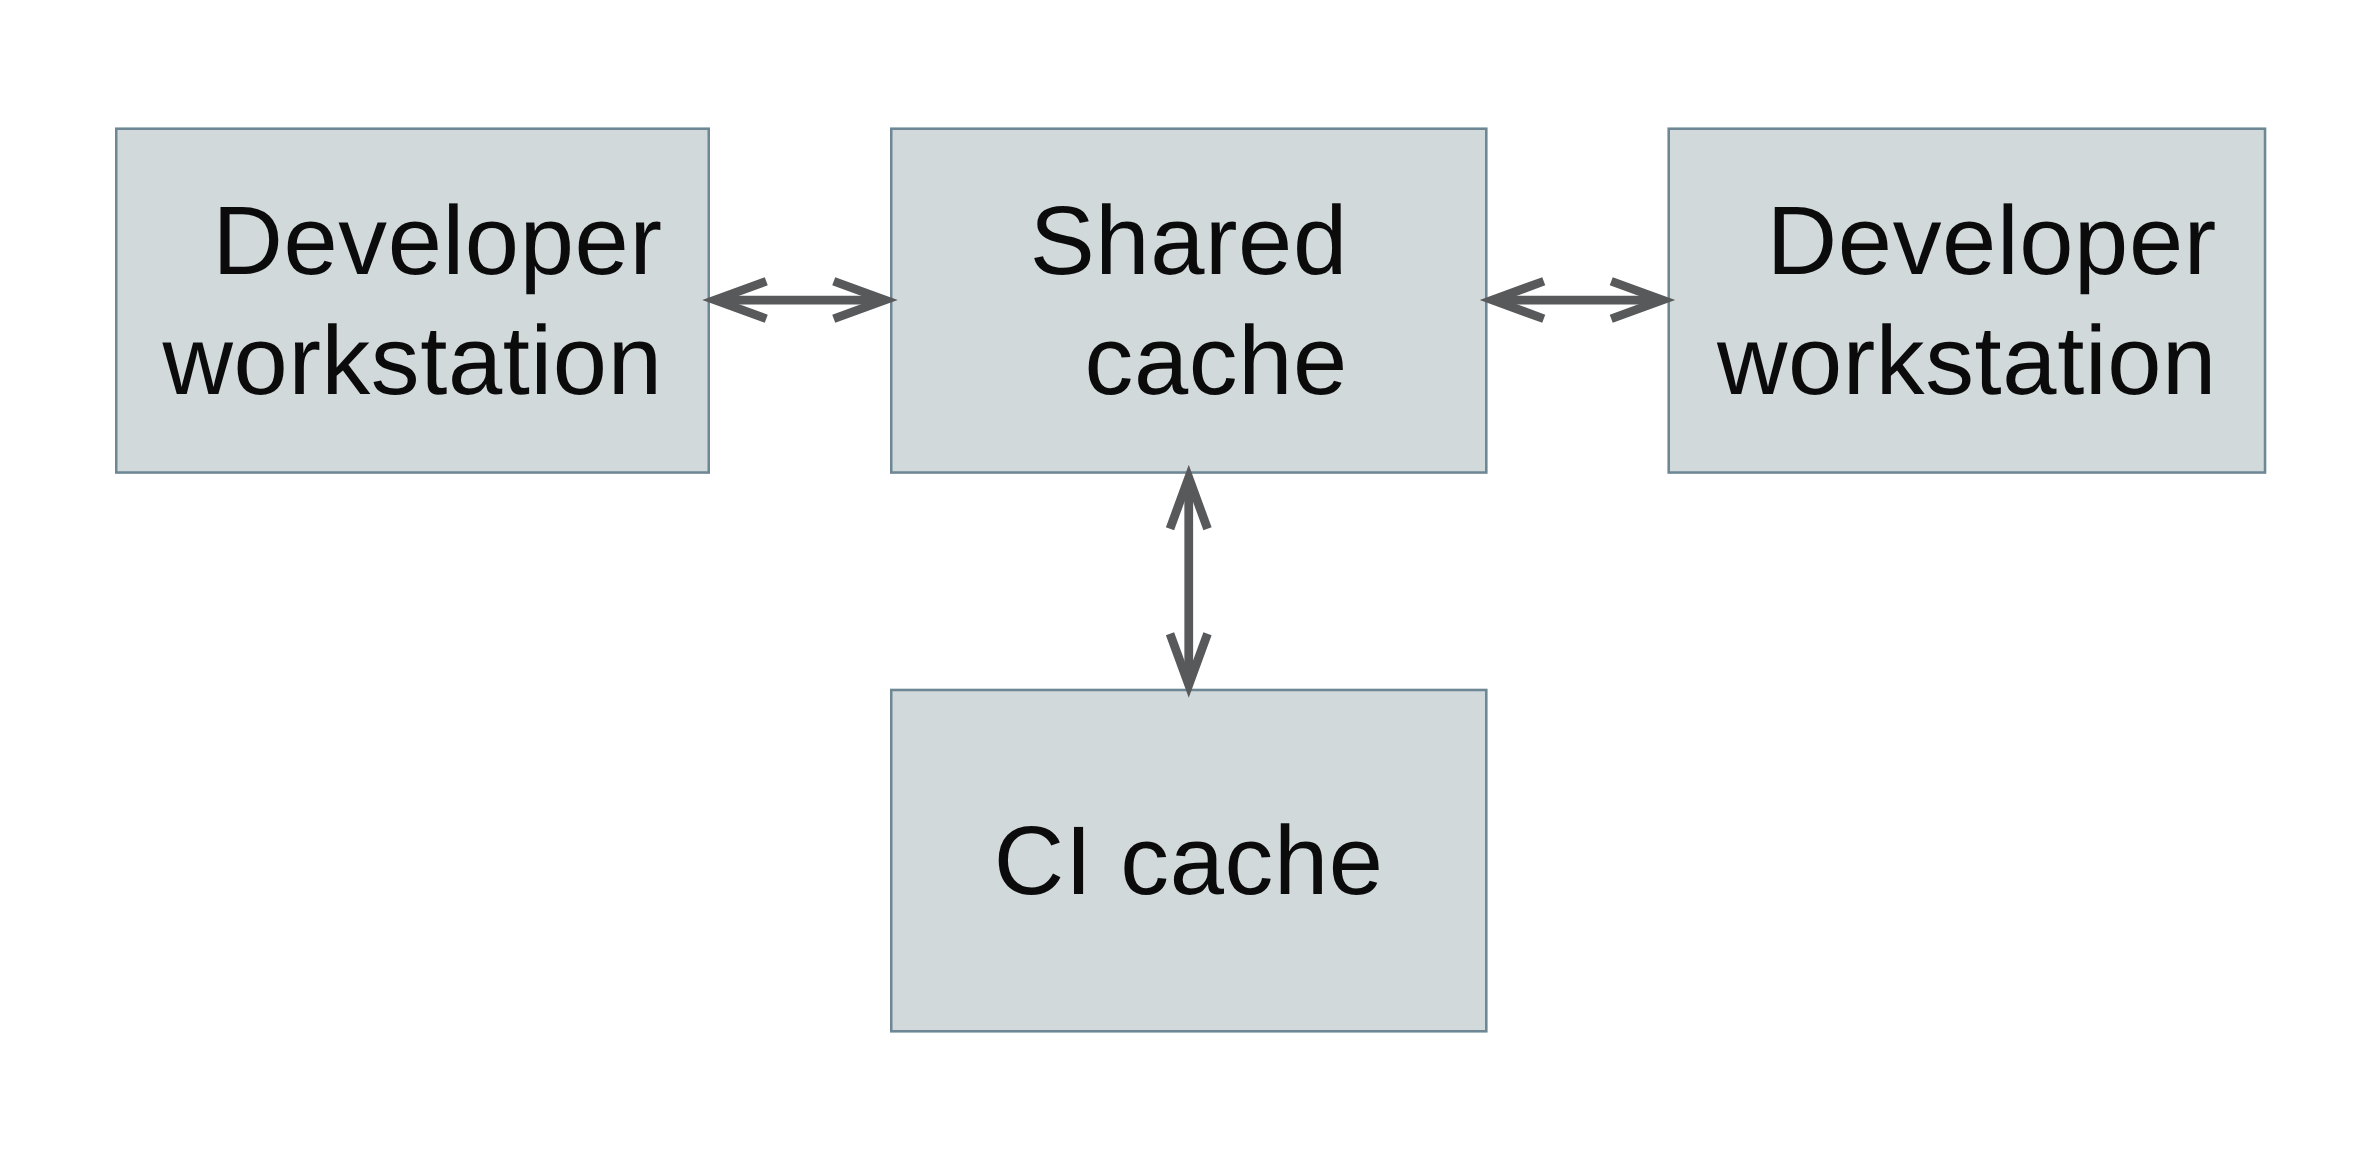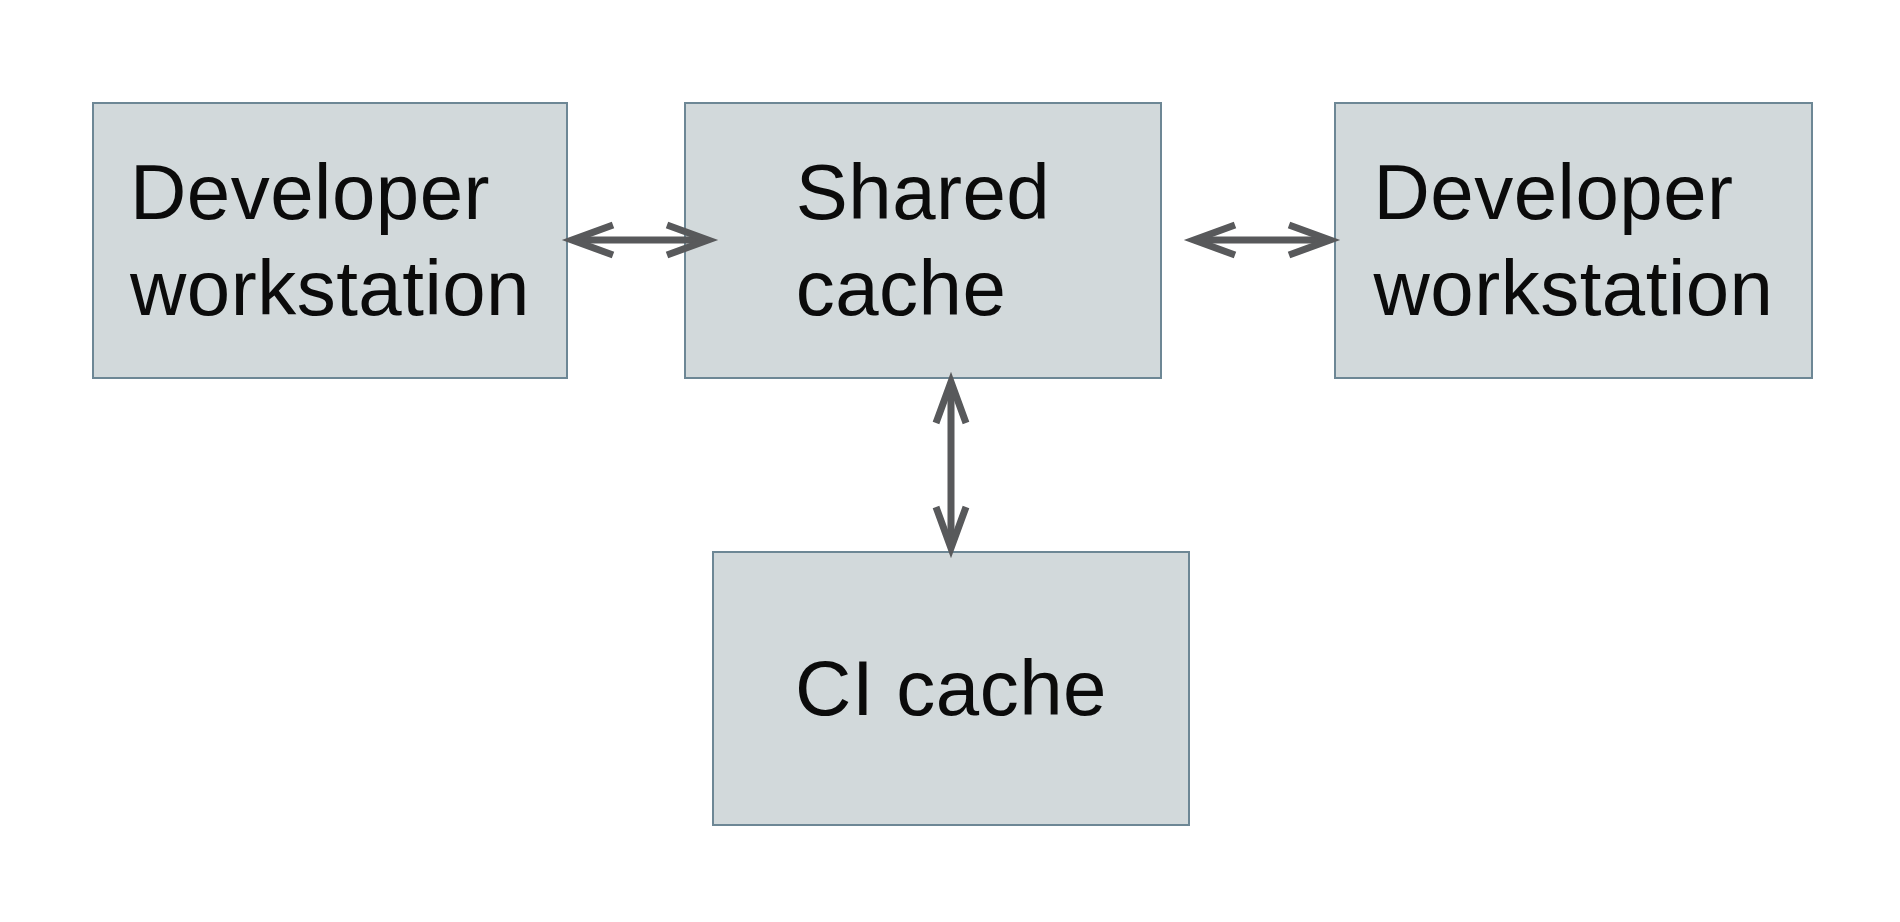--- a/index.html
+++ b/index.html
@@ -16,29 +16,29 @@
     overflow: hidden;
   }
   .node {
     position: absolute;
     box-sizing: border-box;
     background: var(--box-fill, #d2d9db);
     border: 2px solid var(--box-border, #6d8795);
     display: flex;
     align-items: center;
     justify-content: center;
-    text-align: left;
+    text-align: right;
     white-space: pre-line;
     font-size: 78px;
     line-height: 1.22;
     color: var(--text-color, #0b0b0b);
     letter-spacing: 0.5px;
   }
   #node-dev-left   { left: 92px;   top: 102px; width: 476px; height: 277px; }
-  #node-cache      { left: 684px;  top: 102px; width: 478px; height: 277px; }
+  #node-cache      { left: 712px;  top: 102px; width: 478px; height: 277px; }
   #node-dev-right  { left: 1334px; top: 102px; width: 479px; height: 277px; }
   #node-ci         { left: 712px;  top: 551px; width: 478px; height: 275px; }
 
   #arrow-layer {
     position: absolute;
     left: 0; top: 0;
     width: 1900px;
     height: 922px;
     pointer-events: none;
   }

